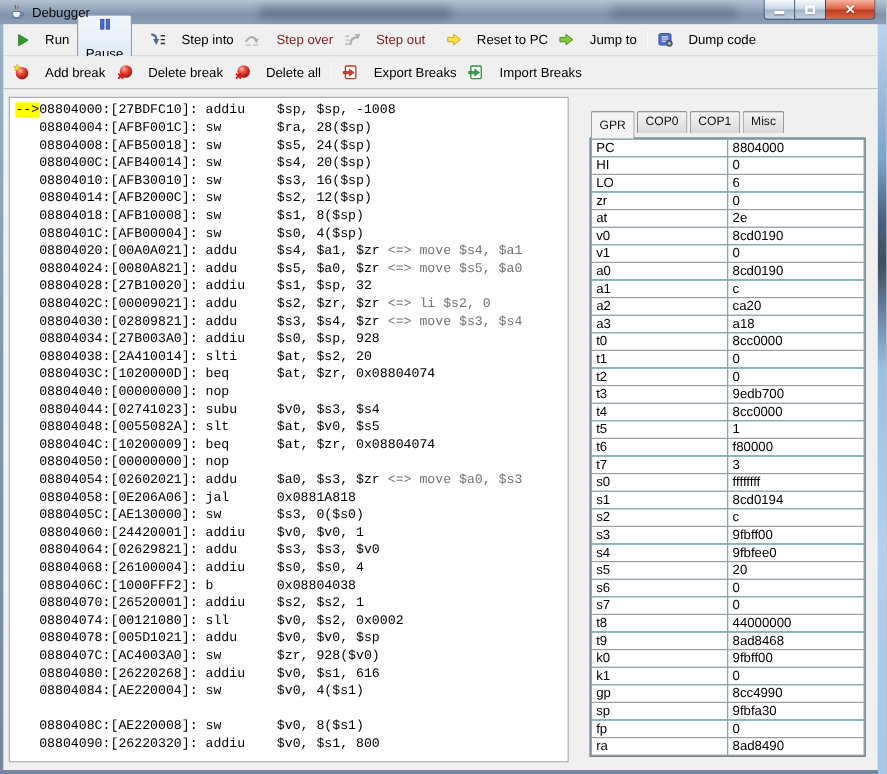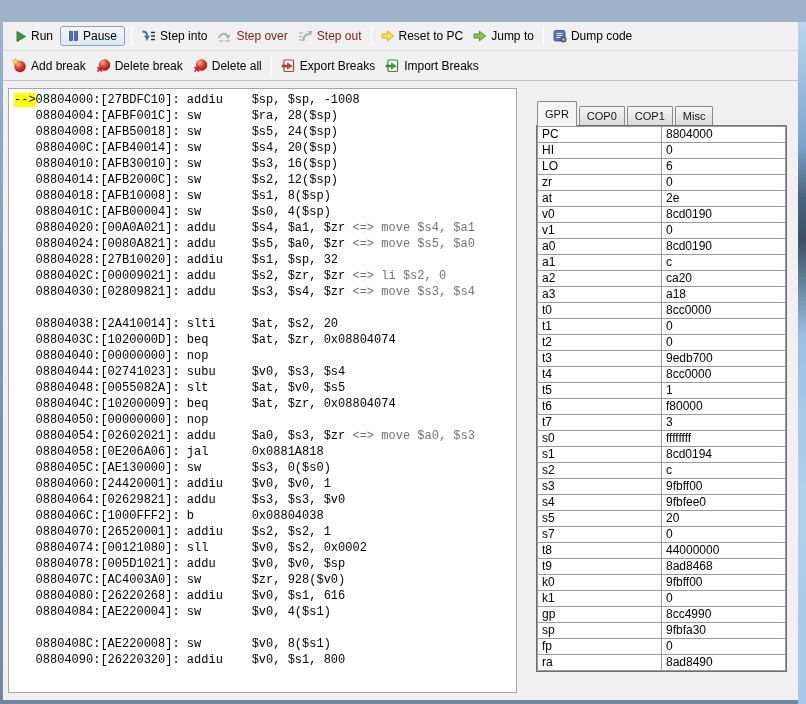--- a/index.html
+++ b/index.html
@@ -29,37 +29,37 @@
   .winbtn.max{width:27px;border-left:none;border-right:none;background:linear-gradient(180deg,#f7fafc,#cdd9e6 45%,#a3b5c9 55%,#c6d4e3);}
   .winbtn.close{width:46px;border-radius:0 0 4px 0;background:linear-gradient(180deg,#f5b3a2,#e06a4a 45%,#c23a1d 55%,#d8694a);}
   .glyph-min{width:9px;height:3px;background:#fff;box-shadow:0 1px 1px rgba(0,0,0,.45);margin-top:6px;}
   .glyph-max{width:9px;height:8px;border:2px solid #fff;box-shadow:0 1px 1px rgba(0,0,0,.35);}
   .glyph-close{color:#fff;font-size:12px;font-weight:bold;line-height:1;text-shadow:0 1px 1px rgba(0,0,0,.5);}
   
   .toolbar{position:absolute;left:3px;right:8px;display:flex;align-items:center;
     background:#f0f0f0;font-size:12px;color:#000;}
   .tb1{top:22px;height:29px;border-bottom:1px solid #dadada;padding-left:7px;}
   .tb2{top:51px;height:30px;border-bottom:1px solid #c2c2c2;padding-left:4px;}
-  .tbtn{display:flex;align-items:center;gap:4px;padding:3px 5px;white-space:nowrap;}
+  .tbtn{display:flex;align-items:center;gap:14px;padding:3px 5px;white-space:nowrap;}
   .tbtn.disabled{color:#7f1d1d;}
-  .tbtn.pressed{border:1px solid #8ba0b9;border-radius:3px;background:linear-gradient(180deg,#f2f7fc,#dde9f5);padding:2px 7px;margin:0 2px;}
+  .tbtn.pressed{border:1px solid #8ba0b9;border-radius:3px;background:linear-gradient(180deg,#f2f7fc,#dde9f5);padding:2px 7px;margin:0 2px;flex-direction:column;}
   .sep{width:1px;height:20px;background:#c8c8c8;border-right:1px solid #ffffff;margin:0 4px;}
   .icon{display:inline-flex;flex:none;}
   
   .content{position:absolute;top:81px;left:3px;right:8px;bottom:4px;background:#f0f0f0;}
   .disasm{position:absolute;left:5px;top:7px;width:509px;height:605px;background:#fff;
     border:1px solid #a5a5a5;font-family:"Liberation Mono","DejaVu Sans Mono",monospace;
     font-size:12px;line-height:16px;padding:3px 12px 0 5px;overflow:hidden;}
   .dline{white-space:pre;height:16px;}
   .marker{white-space:pre;}
   .marker.cur{background:#ffff00;}
   .alias{color:#737373;}
   
   .regpanel{position:absolute;left:533px;top:20px;width:251px;}
-  .tabs{display:flex;align-items:flex-end;height:25px;padding-left:1px;position:relative;}
+  .tabs{display:flex;height:25px;padding-left:1px;position:relative;}
   .tab{font-size:11px;height:20px;padding:3px 7px 0 7px;border:1px solid #898989;border-bottom:none;
     background:linear-gradient(180deg,#f4f4f4,#d9d9d9);margin-right:2px;border-radius:2px 2px 0 0;color:#111;}
   .tab.active{height:25px;padding-top:6px;background:#f4f4f4;position:relative;z-index:2;}
   .regwrap{border:1px solid #6e6e6e;background:#7dd3fc;position:relative;margin-top:-1px;z-index:1;}
   table.regs{border-collapse:collapse;width:100%;font-size:12px;table-layout:fixed;}
   table.regs td{border:1px solid #9b9b9b;height:16px;line-height:13px;padding:0 0 0 4px;background:#fff;color:#000;
     overflow:hidden;white-space:nowrap;}
 </style>
 </head>
 <body>
@@ -71,20 +71,45 @@
       <stop offset="40%" stop-color="#e8473a"></stop>
       <stop offset="100%" stop-color="#8c0f06"></stop>
     </radialGradient>
   </defs>
 </svg>
 
 <div class="window">
   <div class="edge-left"></div>
   <div class="edge-right"></div>
 
+  <div class="titlebar">
+    <div class="glass-blob blob1"></div>
+    <div class="glass-blob blob2"></div>
+    <span class="app-icon icon">
+      <svg width="16" height="16" viewBox="0 0 16 16">
+        <path d="M4.5 7.5 h7 v2.6 a3.5 3 0 0 1 -7 0 z" fill="#eef2f8" stroke="#5d7294" stroke-width="0.9"></path>
+        <path d="M11.6 8.3 h1.2 a1.5 1.5 0 0 1 0 3 h-1.7" fill="none" stroke="#5d7294" stroke-width="0.9"></path>
+        <path d="M7 1.6 c-1.3 1.3 1.3 1.9 0 3.4" fill="none" stroke="#c23b2e" stroke-width="1"></path>
+        <path d="M9.4 2.2 c-1 1 1 1.5 0 2.7" fill="none" stroke="#c23b2e" stroke-width="0.9"></path>
+        <path d="M3.5 13.4 h9" stroke="#5d7294" stroke-width="1"></path>
+      </svg>
+    </span>
+    <span class="title-text">Debugger</span>
+    <div class="win-controls">
+      <div class="winbtn min">
+          <span class="glyph-min"></span>
+        </div>
+      <div class="winbtn max">
+          <span class="glyph-max"></span>
+        </div>
+      <div class="winbtn close">
+          <span class="glyph-close">✕</span>
+        </div>
+    </div>
+  </div>
 
   <div class="toolbar tb1">
     <div class="tbtn">
       <span class="icon">
         <svg width="12" height="13" viewBox="0 0 12 13">
             <polygon points="2,1.5 10.5,6.5 2,11.5" fill="#2f9e2f" stroke="#1c6f1c" stroke-width="0.8"></polygon>
           </svg>
       </span>
       <span>Run</span>
     </div>
@@ -216,33 +241,34 @@
         <div class="dline"><span class="marker">   </span><span>0880400C:[AFB40014]: sw       $s4, 20($sp)</span></div>
         <div class="dline"><span class="marker">   </span><span>08804010:[AFB30010]: sw       $s3, 16($sp)</span></div>
         <div class="dline"><span class="marker">   </span><span>08804014:[AFB2000C]: sw       $s2, 12($sp)</span></div>
         <div class="dline"><span class="marker">   </span><span>08804018:[AFB10008]: sw       $s1, 8($sp)</span></div>
         <div class="dline"><span class="marker">   </span><span>0880401C:[AFB00004]: sw       $s0, 4($sp)</span></div>
         <div class="dline"><span class="marker">   </span><span>08804020:[00A0A021]: addu     $s4, $a1, $zr</span><span class="alias"> &lt;=&gt; move $s4, $a1</span></div>
         <div class="dline"><span class="marker">   </span><span>08804024:[0080A821]: addu     $s5, $a0, $zr</span><span class="alias"> &lt;=&gt; move $s5, $a0</span></div>
         <div class="dline"><span class="marker">   </span><span>08804028:[27B10020]: addiu    $s1, $sp, 32</span></div>
         <div class="dline"><span class="marker">   </span><span>0880402C:[00009021]: addu     $s2, $zr, $zr</span><span class="alias"> &lt;=&gt; li $s2, 0</span></div>
         <div class="dline"><span class="marker">   </span><span>08804030:[02809821]: addu     $s3, $s4, $zr</span><span class="alias"> &lt;=&gt; move $s3, $s4</span></div>
-        <div class="dline"><span class="marker">   </span></div>
+        <div class="dline"><span class="marker">   </span><span>08804034:[27B003A0]: addiu    $s0, $sp, 928</span></div>
         <div class="dline"><span class="marker">   </span><span>08804038:[2A410014]: slti     $at, $s2, 20</span></div>
         <div class="dline"><span class="marker">   </span><span>0880403C:[1020000D]: beq      $at, $zr, 0x08804074</span></div>
         <div class="dline"><span class="marker">   </span><span>08804040:[00000000]: nop</span></div>
         <div class="dline"><span class="marker">   </span><span>08804044:[02741023]: subu     $v0, $s3, $s4</span></div>
         <div class="dline"><span class="marker">   </span><span>08804048:[0055082A]: slt      $at, $v0, $s5</span></div>
         <div class="dline"><span class="marker">   </span><span>0880404C:[10200009]: beq      $at, $zr, 0x08804074</span></div>
         <div class="dline"><span class="marker">   </span><span>08804050:[00000000]: nop</span></div>
         <div class="dline"><span class="marker">   </span><span>08804054:[02602021]: addu     $a0, $s3, $zr</span><span class="alias"> &lt;=&gt; move $a0, $s3</span></div>
         <div class="dline"><span class="marker">   </span><span>08804058:[0E206A06]: jal      0x0881A818</span></div>
         <div class="dline"><span class="marker">   </span><span>0880405C:[AE130000]: sw       $s3, 0($s0)</span></div>
         <div class="dline"><span class="marker">   </span><span>08804060:[24420001]: addiu    $v0, $v0, 1</span></div>
         <div class="dline"><span class="marker">   </span><span>08804064:[02629821]: addu     $s3, $s3, $v0</span></div>
+        <div class="dline"><span class="marker">   </span><span>08804068:[26100004]: addiu    $s0, $s0, 4</span></div>
         <div class="dline"><span class="marker">   </span><span>0880406C:[1000FFF2]: b        0x08804038</span></div>
         <div class="dline"><span class="marker">   </span><span>08804070:[26520001]: addiu    $s2, $s2, 1</span></div>
         <div class="dline"><span class="marker">   </span><span>08804074:[00121080]: sll      $v0, $s2, 0x0002</span></div>
         <div class="dline"><span class="marker">   </span><span>08804078:[005D1021]: addu     $v0, $v0, $sp</span></div>
         <div class="dline"><span class="marker">   </span><span>0880407C:[AC4003A0]: sw       $zr, 928($v0)</span></div>
         <div class="dline"><span class="marker">   </span><span>08804080:[26220268]: addiu    $v0, $s1, 616</span></div>
         <div class="dline"><span class="marker">   </span><span>08804084:[AE220004]: sw       $v0, 4($s1)</span></div>
         <div class="dline"><span class="marker">   </span></div>
         <div class="dline"><span class="marker">   </span><span>0880408C:[AE220008]: sw       $v0, 8($s1)</span></div>
         <div class="dline"><span class="marker">   </span><span>08804090:[26220320]: addiu    $v0, $s1, 800</span></div>
@@ -356,20 +382,24 @@
               </tr>
               <tr>
                 <td>s4</td>
                 <td>9fbfee0</td>
               </tr>
               <tr>
                 <td>s5</td>
                 <td>20</td>
               </tr>
               <tr>
+                <td>s6</td>
+                <td>0</td>
+              </tr>
+              <tr>
                 <td>s7</td>
                 <td>0</td>
               </tr>
               <tr>
                 <td>t8</td>
                 <td>44000000</td>
               </tr>
               <tr>
                 <td>t9</td>
                 <td>8ad8468</td>

